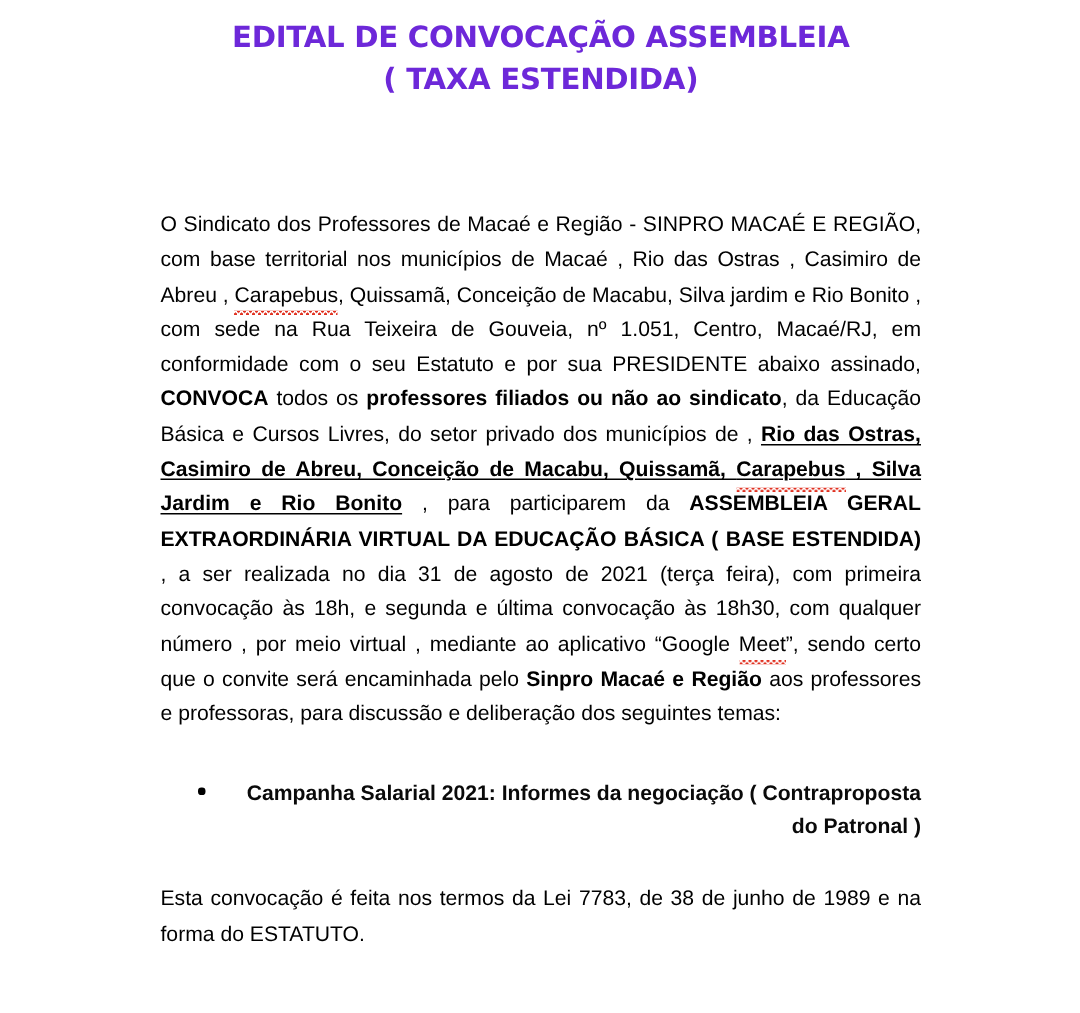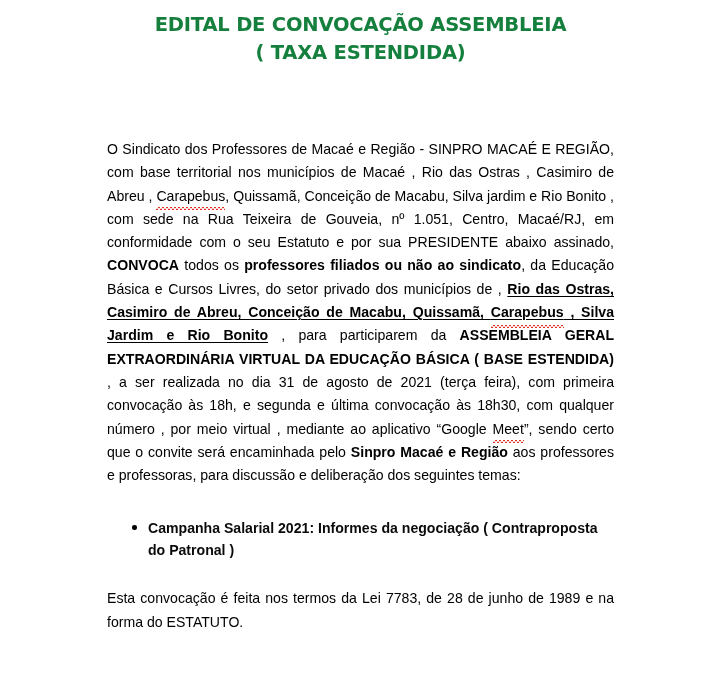--- a/index.html
+++ b/index.html
@@ -27,21 +27,21 @@
     top: 11px;
     width: 507px;
     text-align: center;
   }
   .title-line {
     font-family: "DejaVu Sans", sans-serif;
     font-weight: bold;
     font-size: 19.5px;
     line-height: 28px;
     letter-spacing: -0.2px;
-    color: #15803d;
+    color: #6d28d9;
     white-space: nowrap;
   }
 
   
   .body-block {
     position: absolute;
     left: 107px;
     top: 138px;
     width: 507px;
   }
@@ -90,21 +90,21 @@
     margin: 0;
     padding: 0;
     list-style: none;
   }
   .bullet-item {
     position: relative;
     padding-left: 41px;
     font-size: 14.1px;
     line-height: 22px;
     font-weight: bold;
-    text-align: left;
+    text-align: right;
     color: #0a0a0a;
   }
   .bullet-item + .bullet-item { margin-top: 23px; }
   .bullet-dot {
     position: absolute;
     left: 25px;
     top: 8px;
     width: 4.5px;
     height: 4.5px;
     border-radius: 50%;
@@ -129,16 +129,16 @@
 
     <ul class="bullets">
       <li class="bullet-item">
         <span class="bullet-dot"></span>
         <span>Campanha Salarial 2021: Informes da negociação ( Contraproposta do Patronal )</span>
       </li>
     </ul>
 
     <div class="gap-md"></div>
 
-    <p class="para"><span>Esta convocação é feita nos termos da Lei 7783, de 28 de junho de 1989 e na forma do ESTATUTO.</span></p>
+    <p class="para"><span>Esta convocação é feita nos termos da Lei 7783, de 38 de junho de 1989 e na forma do ESTATUTO.</span></p>
 
   </div>
 </div>
 
 </body></html>

